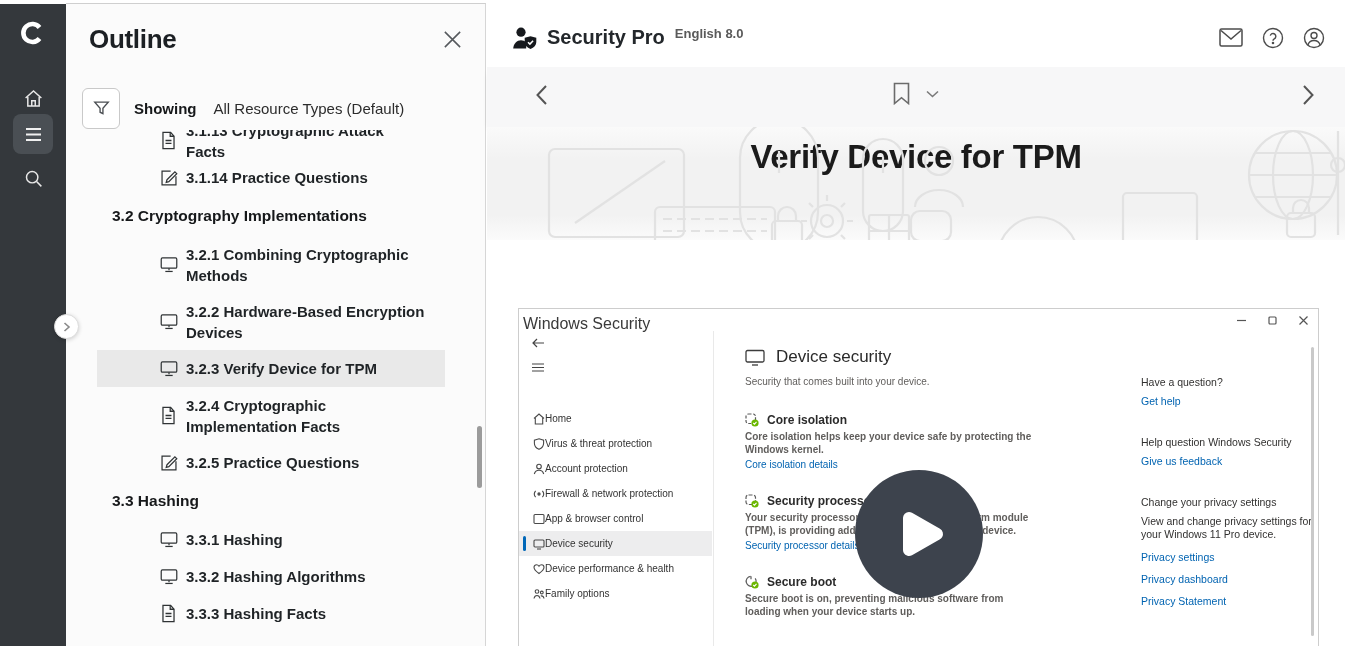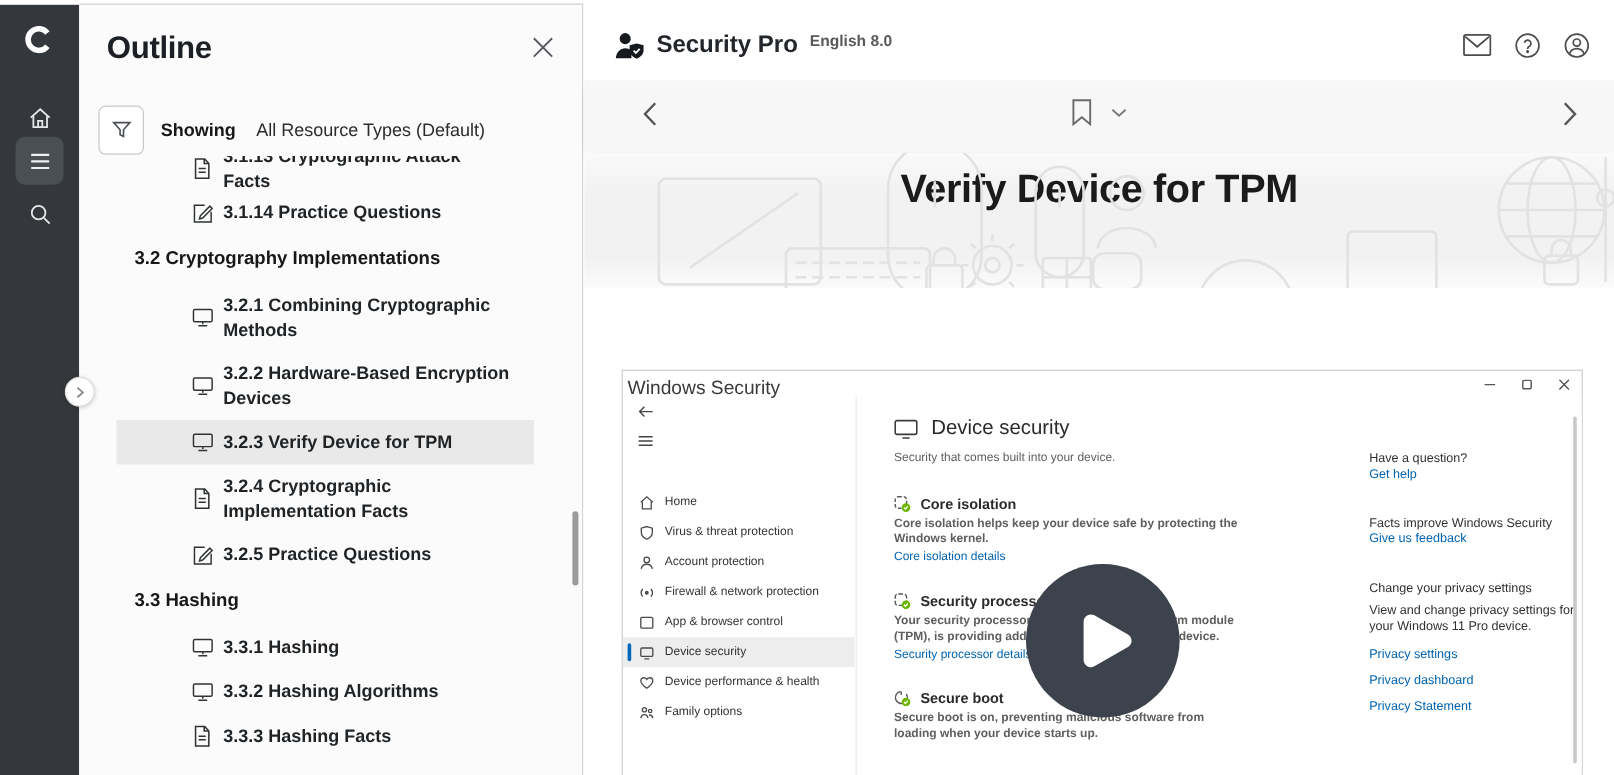--- a/index.html
+++ b/index.html
@@ -71,35 +71,35 @@
   
   #video-window{position:absolute;left:31px;top:68px;width:801px;height:339px;background:#fff;
                 border:1px solid #cdcdcd;cursor:pointer;}
   .ws-titlebar{position:relative;height:22px;}
   .ws-title{position:absolute;left:4px;top:6px;font-size:16px;color:#3a3a3a;}
   .ws-controls{position:absolute;right:10px;top:0;height:22px;display:flex;gap:22px;align-items:center;}
   .ws-nav{position:absolute;left:0;top:22px;width:195px;bottom:0;border-right:1px solid #e9e9e9;}
   .ws-back{position:absolute;left:13px;top:7px;color:#444;}
   .ws-burger{position:absolute;left:13px;top:32px;color:#444;}
   .ws-items{position:absolute;top:75px;left:0;right:1px;}
-  .ws-item{height:25px;display:flex;align-items:center;gap:9px;padding-left:14px;font-size:10px;color:#333;position:relative;}
+  .ws-item{height:25px;display:flex;align-items:center;padding-left:14px;font-size:10px;color:#333;position:relative;}
   .ws-item .wi{width:12px;flex:0 0 12px;color:#4a4a4a;}
   .ws-item.sel{background:#ededee;}
   .ws-item.sel::before{content:'';position:absolute;left:4px;top:5px;width:3px;height:15px;background:#0067b8;border-radius:2px;}
   .ws-card{position:absolute;left:196px;top:22px;right:0;bottom:0;background:#fff;}
   .ws-h{position:absolute;left:30px;top:16px;display:flex;gap:11px;align-items:center;}
   .ws-h .t{font-size:17px;color:#2b2b2b;}
   .ws-sub{position:absolute;left:30px;top:45px;font-size:10px;color:#605e5c;}
   .ws-secs{position:absolute;left:30px;top:82px;width:292px;}
   .ws-sec{margin-bottom:24px;}
   .ws-sec-h{display:flex;gap:8px;align-items:center;font-size:12px;font-weight:700;color:#2b2b2b;}
   .ws-sec-b{margin-top:4px;font-size:10px;color:#605e5c;line-height:12.5px;font-weight:bold;}
   .ws-sec-l{margin-top:3px;font-size:10px;color:#0063b1;}
   .ws-aside{position:absolute;left:426px;top:45px;width:180px;font-size:10.5px;color:#323130;line-height:13px;}
-  .ws-aside .link{color:#0063b1;}
+  .ws-aside .link{color:#0063b1;margin-top:6px;}
   .ws-aside .gap{margin-top:28px;}
   .ws-scroll{position:absolute;right:4px;top:16px;bottom:10px;width:3px;background:#c9c9c9;border-radius:2px;}
   #play-btn{position:absolute;left:336px;top:161px;width:128px;height:128px;border-radius:50%;
             background:#3d434d;z-index:6;display:flex;align-items:center;justify-content:center;
             border:none;cursor:pointer;}
 </style>
 </head>
 <body>
 
 <div id="screen">
@@ -528,21 +528,21 @@
                   </span>
                 <span>Secure boot</span>
               </div>
               <div class="ws-sec-b">Secure boot is on, preventing malicious software from loading when your device starts up.</div>
             </div>
           </div>
 
           <div class="ws-aside">
             <div>Have a question?</div>
             <div class="link">Get help</div>
-            <div class="gap">Facts improve Windows Security</div>
+            <div class="gap">Help question Windows Security</div>
             <div class="link">Give us feedback</div>
             <div class="gap">Change your privacy settings</div>
             <div style="margin-top:6px">View and change privacy settings for your Windows 11 Pro device.</div>
             <div class="link" style="margin-top:10px">Privacy settings</div>
             <div class="link" style="margin-top:9px">Privacy dashboard</div>
             <div class="link" style="margin-top:9px">Privacy Statement</div>
           </div>
 
           <div class="ws-scroll"></div>
         </div>

